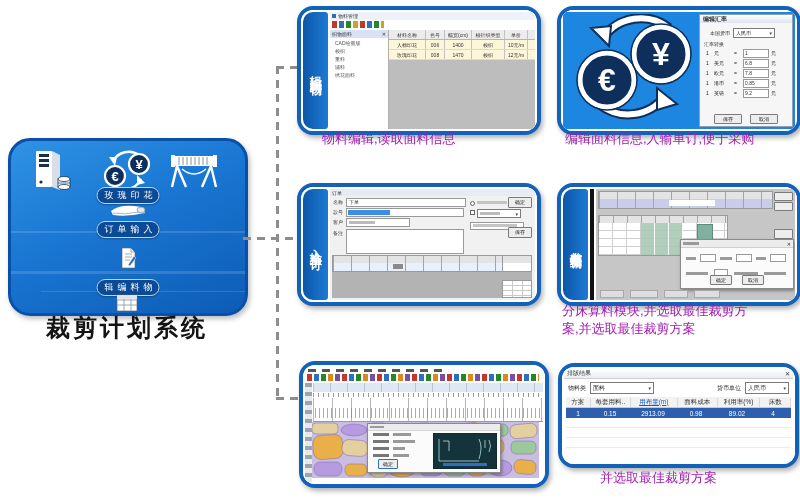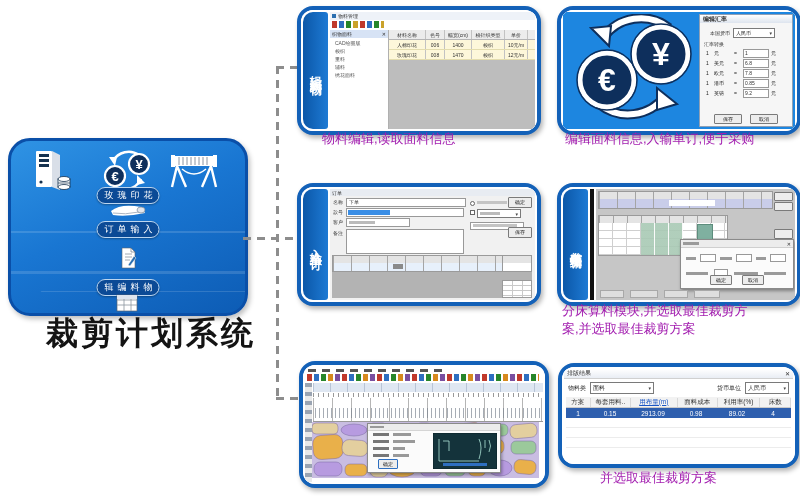--- a/index.html
+++ b/index.html
@@ -8,21 +8,21 @@
   .abs{position:absolute;}
 
   
   .sysbox{left:8px;top:138px;width:234px;height:172px;border:3px solid #0a4fa8;border-radius:22px;
           background:linear-gradient(155deg,#2f93e4 0%,#1976d2 45%,#0d5cb5 100%);overflow:hidden;
           box-shadow:2px 3px 5px rgba(0,0,0,.25);}
   .streak{position:absolute;background:rgba(255,255,255,.14);transform:skewX(-40deg);}
   .pill{position:absolute;left:50%;transform:translateX(-50%);background:#0b4a96;border:1px solid #bcd6f0;
         border-radius:9px;color:#fff;font-size:9px;letter-spacing:4px;padding:1px 2px 1px 7px;
         white-space:nowrap;box-shadow:0 1px 2px rgba(0,0,0,.3);}
-  .sys-title{left:46px;top:312px;font-size:32px;font-weight:600;letter-spacing:3px;color:#141414;}
+  .sys-title{left:46px;top:312px;font-size:24px;font-weight:600;letter-spacing:3px;color:#141414;}
 
   
   .dashH{height:3px;background:repeating-linear-gradient(90deg,#8d8d8d 0 8px,transparent 8px 14px);}
   .dashV{width:3px;background:repeating-linear-gradient(180deg,#8d8d8d 0 8px,transparent 8px 14px);}
 
   
   .panel{position:absolute;background:#fff;border:4px solid #1361b8;border-radius:16px;
          box-shadow:2px 3px 5px rgba(0,0,0,.3);overflow:hidden;}
   .panel-inner{display:flex;gap:2px;padding:2px;width:100%;height:100%;box-sizing:border-box;background:#fff;}
   .strip{flex:0 0 25px;background:linear-gradient(90deg,#0b57a8,#1e7ad4);border-radius:10px 3px 3px 10px;

